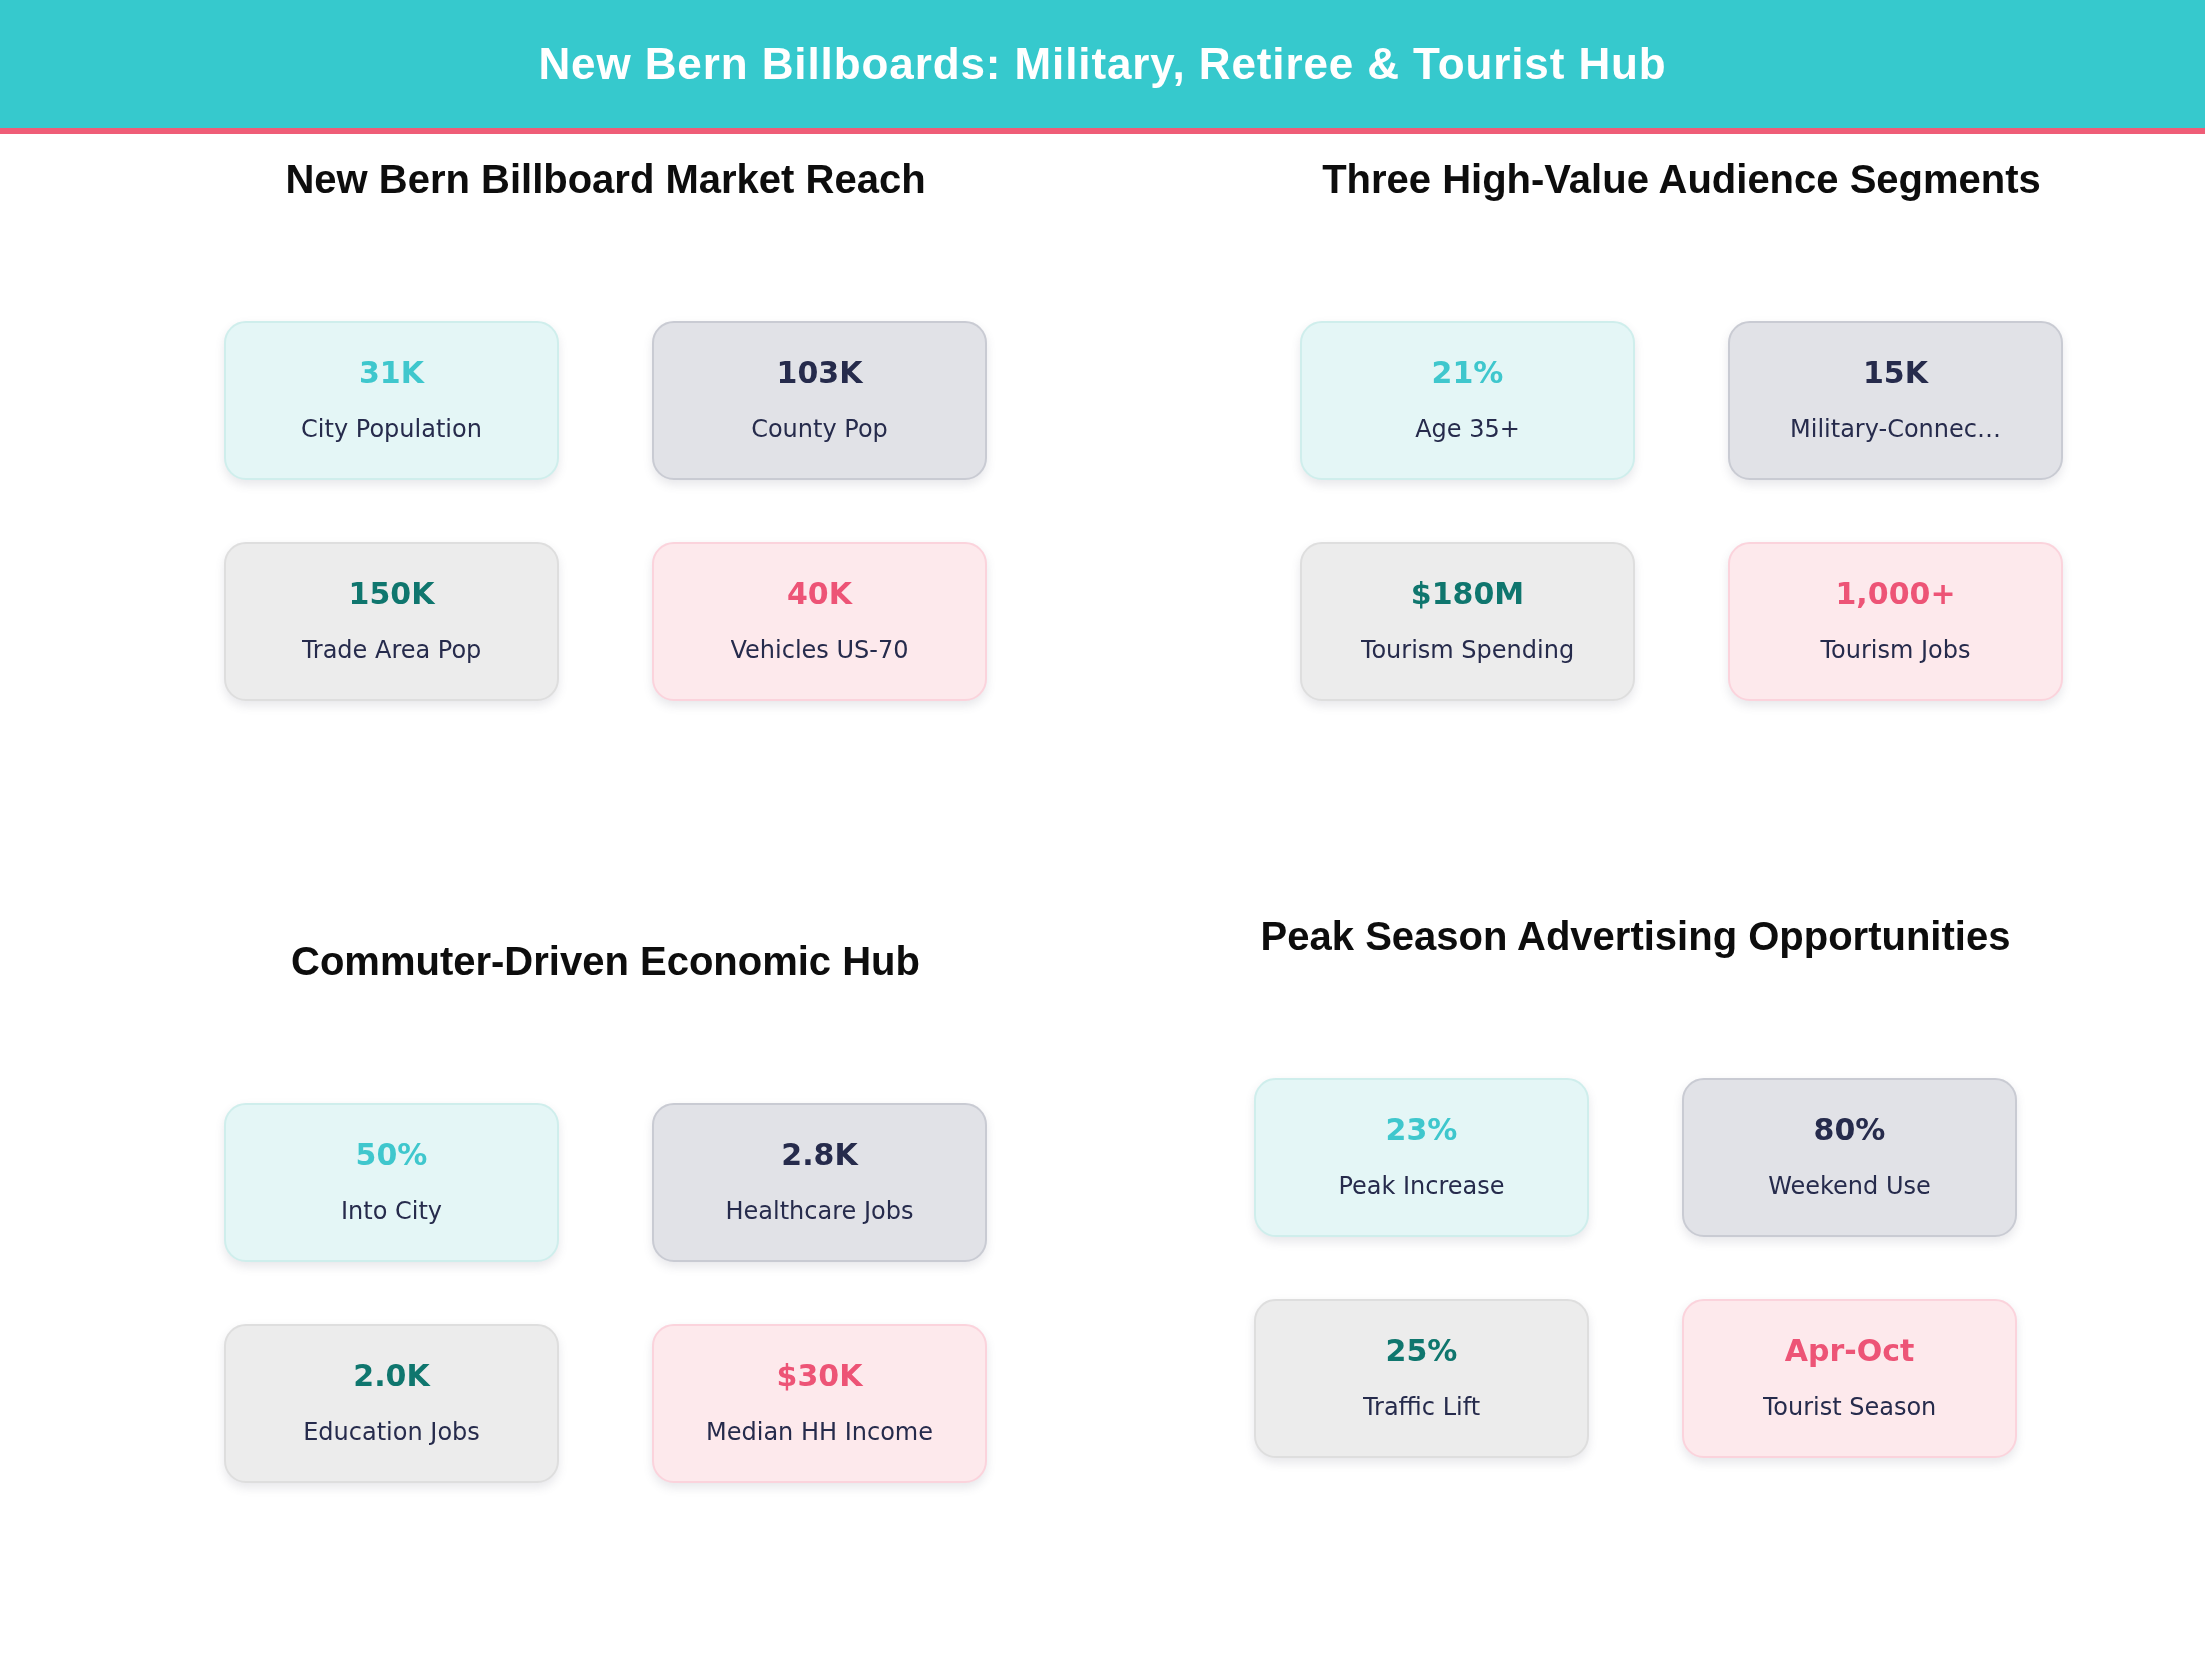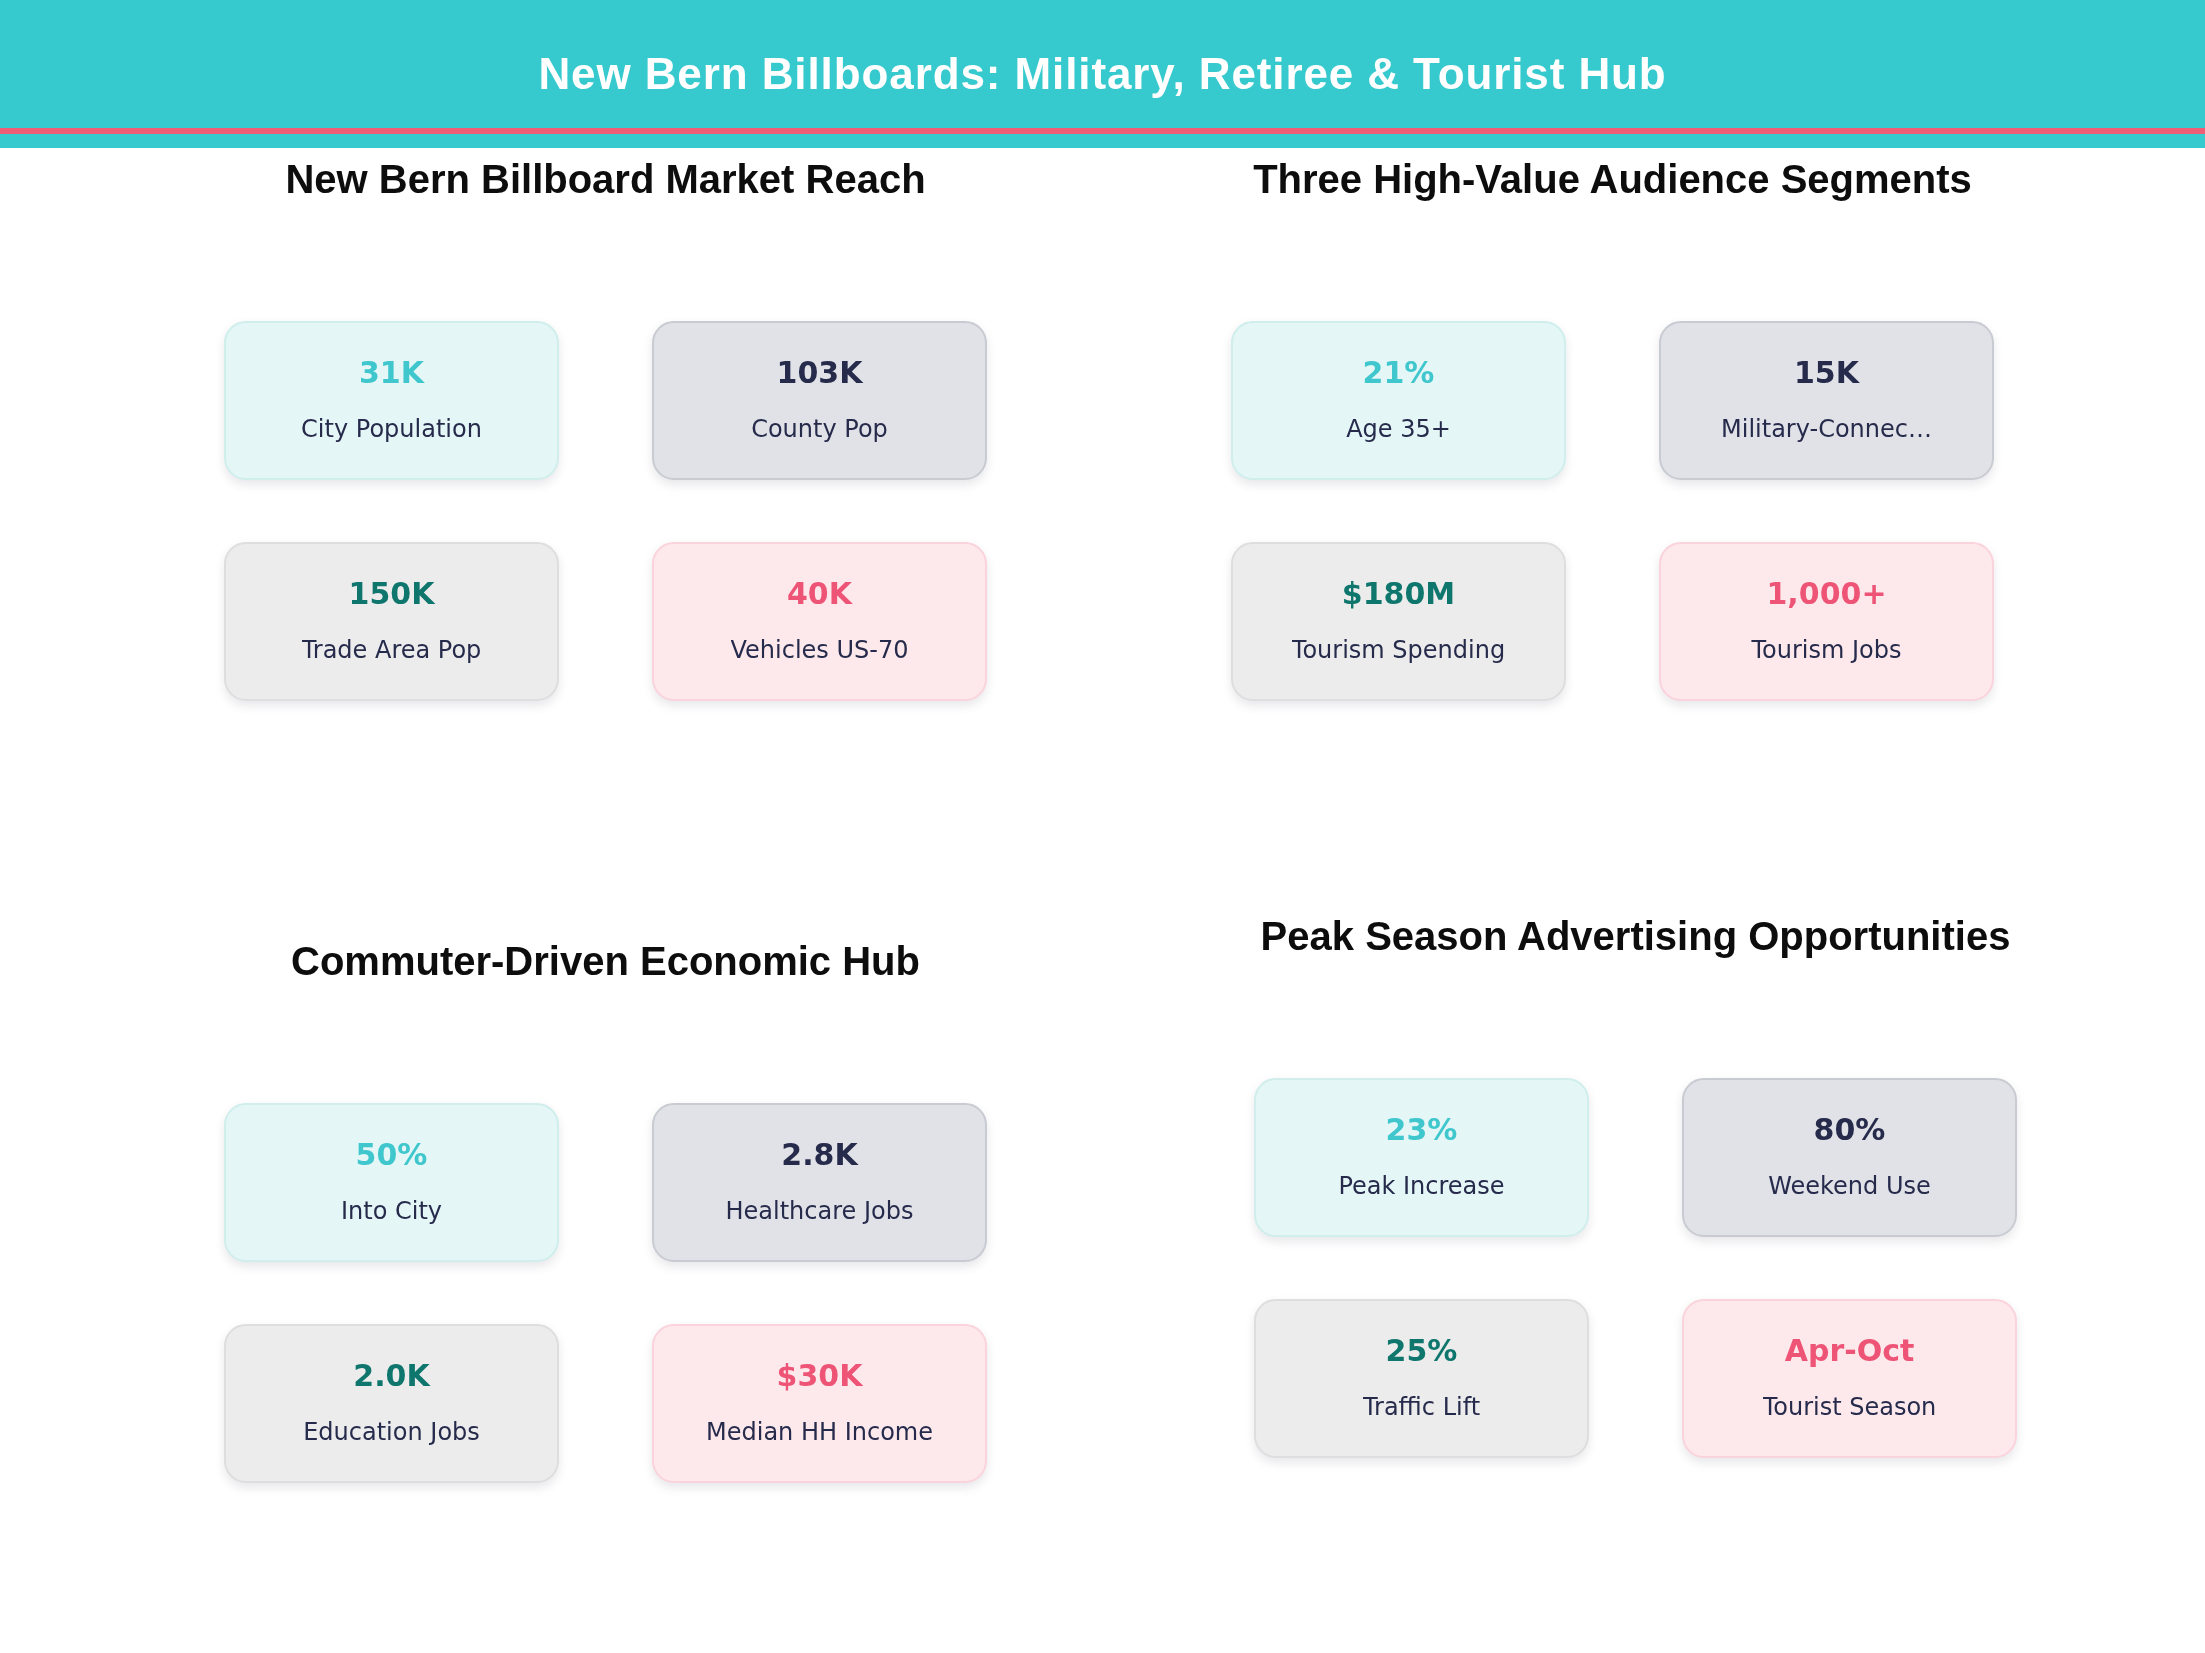--- a/index.html
+++ b/index.html
@@ -9,21 +9,21 @@
     position: relative;
     background: #ffffff;
     overflow: hidden;
     font-family: "DejaVu Sans", sans-serif;
   }
 
   
   .header {
     position: absolute;
     top: 0; left: 0;
-    width: 2205px; height: 148px;
+    width: 2205px; height: 128px;
     background: #36c9cd;
     display: flex;
     align-items: center;
     justify-content: center;
   }
   .header-title {
     color: #ffffff;
     font-family: "Liberation Sans", sans-serif;
     font-weight: bold;
     font-size: 44px;
@@ -33,21 +33,21 @@
   .accent-bar {
     position: absolute;
     top: 128px; left: 0;
     width: 2205px; height: 6px;
     background: #ef5d77;
   }
 
   
   .quadrant { position: absolute; width: 763px; }
   .q1 { left: 224px;  top: 142px;  }
-  .q2 { left: 1231px; top: 142px;  }
+  .q2 { left: 1300px; top: 142px;  }
   .q3 { left: 224px;  top: 924px; }
   .q4 { left: 1254px; top: 899px; }
 
   .q-title {
     margin: 13.8px 0 0 0;
     text-align: center;
     font-family: "Liberation Sans", sans-serif;
     font-weight: bold;
     font-size: 40px;
     line-height: 1.15;

